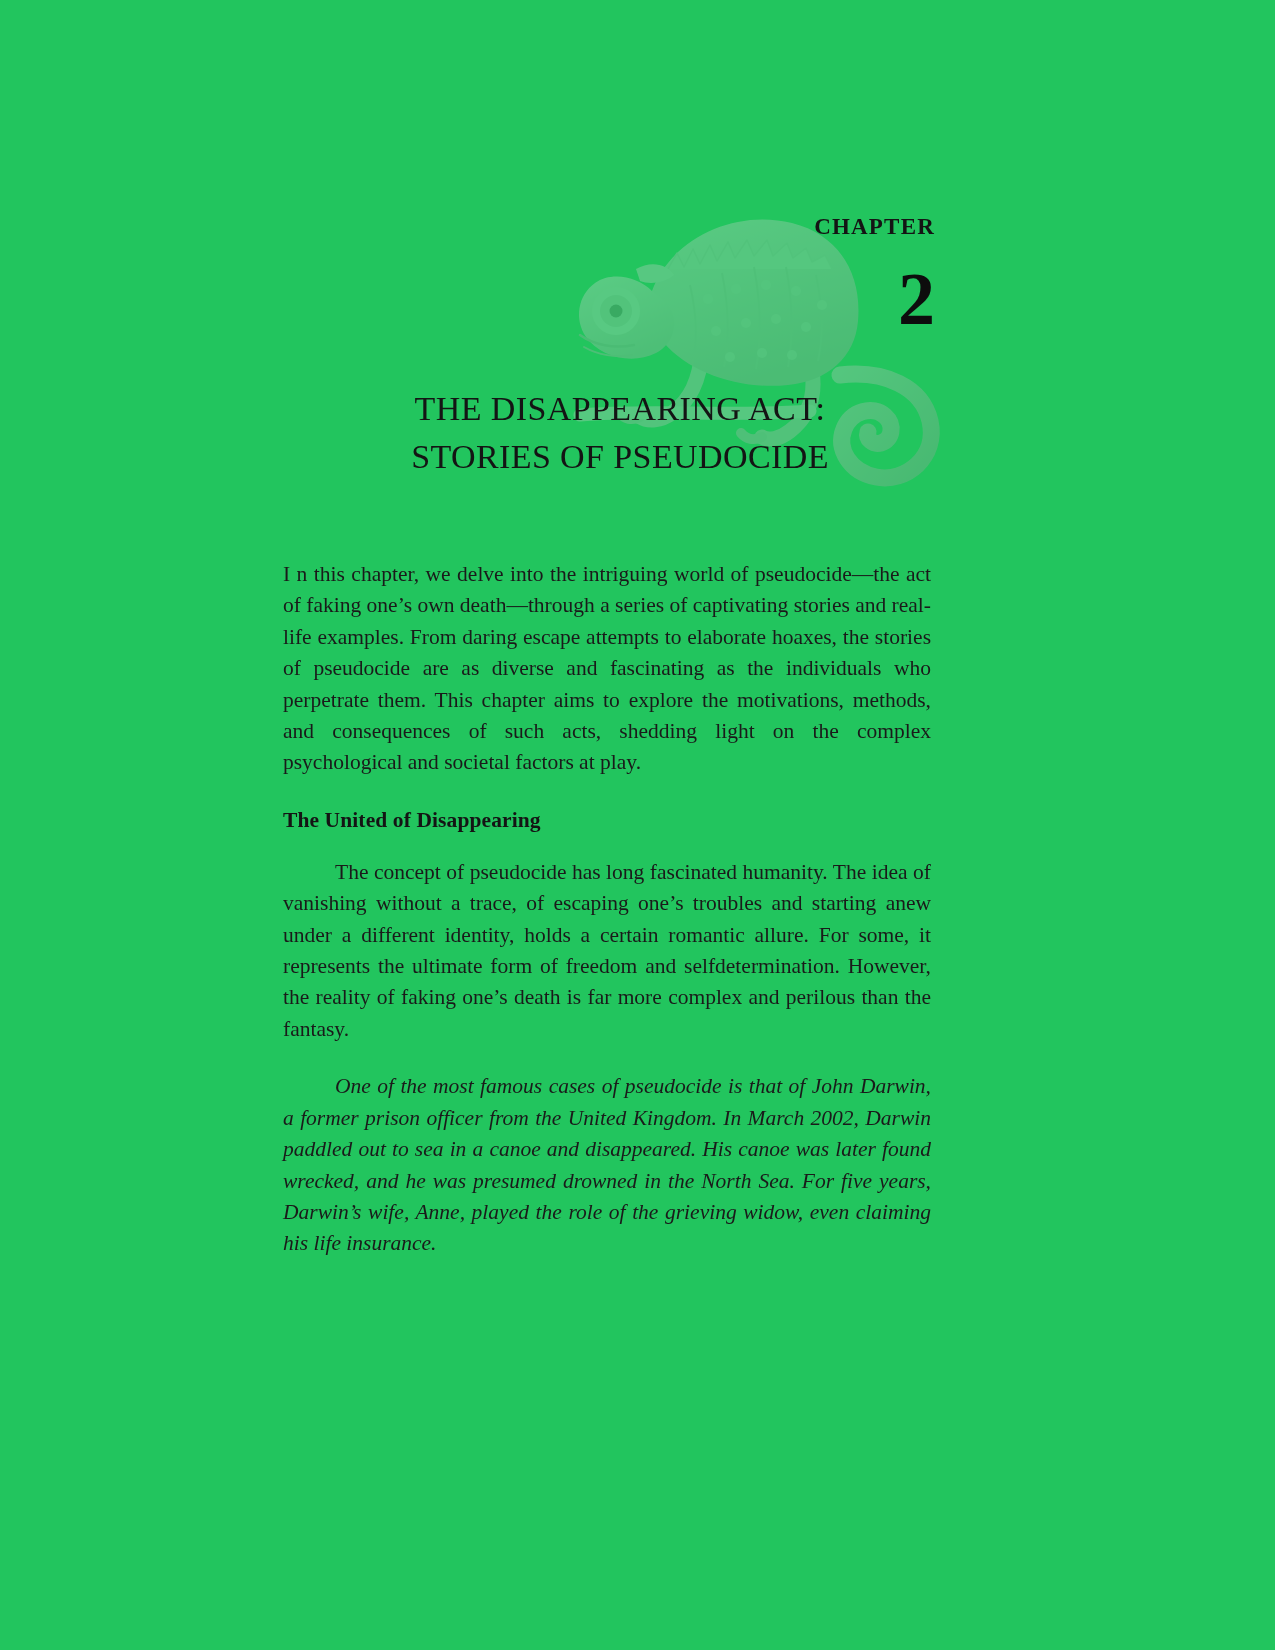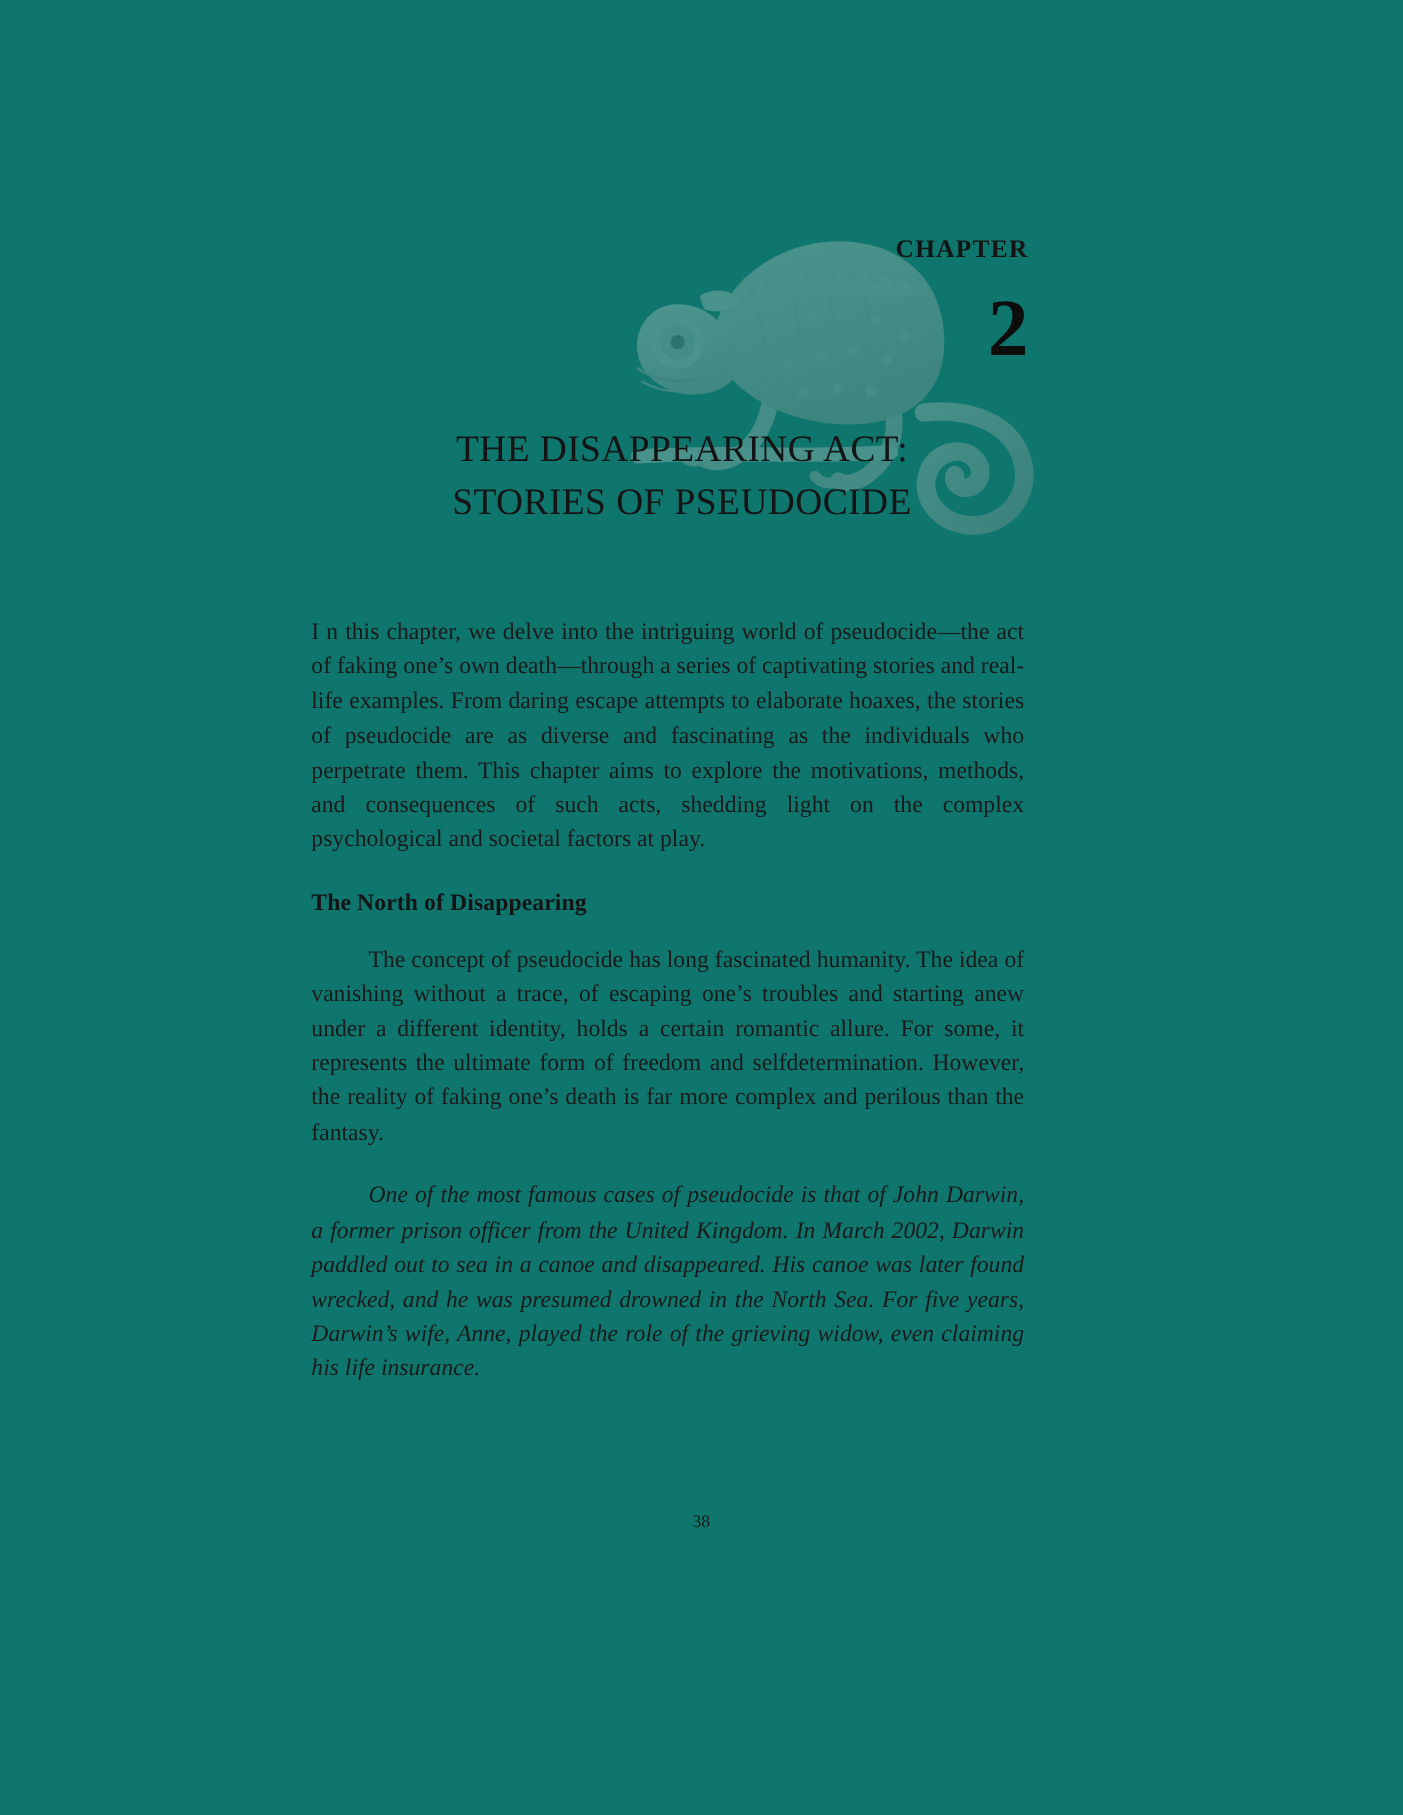--- a/index.html
+++ b/index.html
@@ -8,21 +8,21 @@
     background: #ffffff;
   }
   body {
     font-family: "Liberation Serif", "DejaVu Serif", serif;
     color: #1a1a1a;
   }
   .page {
     position: relative;
     width: 1275px;
     height: 1650px;
-    background: #0f766e;
+    background: #22c55e;
     overflow: hidden;
   }
 
   
   .chameleon-wrap {
     position: absolute;
     left: 540px;
     top: 165px;
     width: 420px;
     height: 330px;
@@ -195,23 +195,22 @@
 
   <h1 class="chapter-title">
     <span class="line">THE DISAPPEARING ACT:</span>
     <span class="line">STORIES OF PSEUDOCIDE</span>
   </h1>
 
   <div class="body-col">
 
     <p class="para">I n this chapter, we delve into the intriguing world of pseudocide—the act of faking one’s own death—through a series of captivating stories and real-life examples. From daring escape attempts to elaborate hoaxes, the stories of pseudocide are as diverse and fascinating as the individuals who perpetrate them. This chapter aims to explore the motivations, methods, and consequences of such acts, shedding light on the complex psychological and societal factors at play.</p>
 
-    <h2 class="section-heading gap-before">The North of Disappearing</h2>
+    <h2 class="section-heading gap-before">The United of Disappearing</h2>
 
     <p class="para indent">The concept of pseudocide has long fascinated humanity. The idea of vanishing without a trace, of escaping one’s troubles and starting anew under a different identity, holds a certain romantic allure. For some, it represents the ultimate form of freedom and selfdetermination. However, the reality of faking one’s death is far more complex and perilous than the fantasy.</p>
 
 
     <p class="para indent">One of the most famous cases of pseudocide is that of John Darwin, a former prison officer from the United Kingdom. In March 2002, Darwin paddled out to sea in a canoe and disappeared. His canoe was later found wrecked, and he was presumed drowned in the North Sea. For five years, Darwin’s wife, Anne, played the role of the grieving widow, even claiming his life insurance.</p>
   </div>
 
-  <div class="page-number">38</div>
 
 </div>
 
 </body></html>

